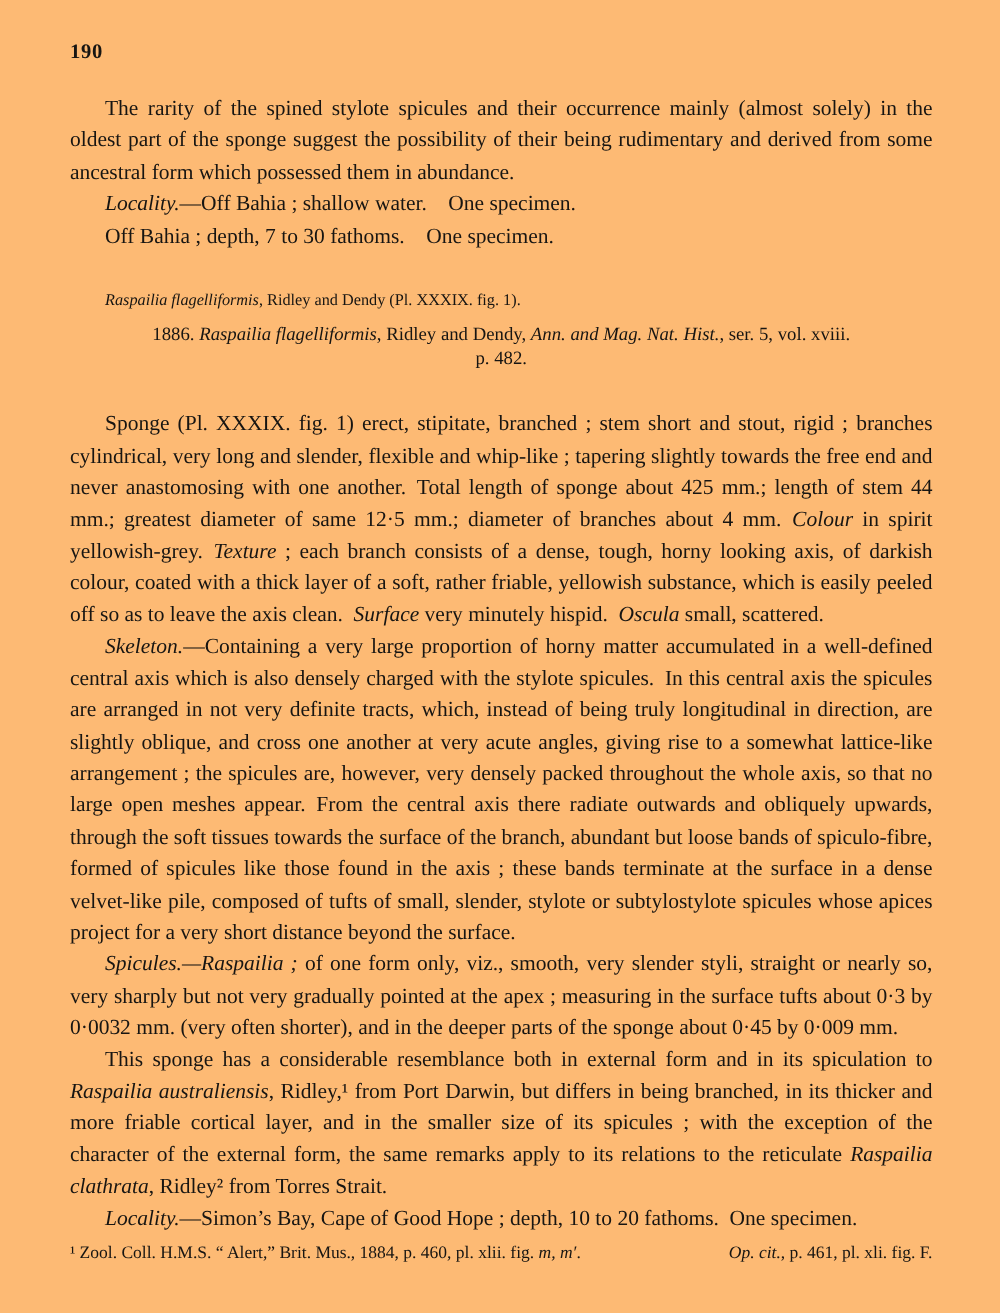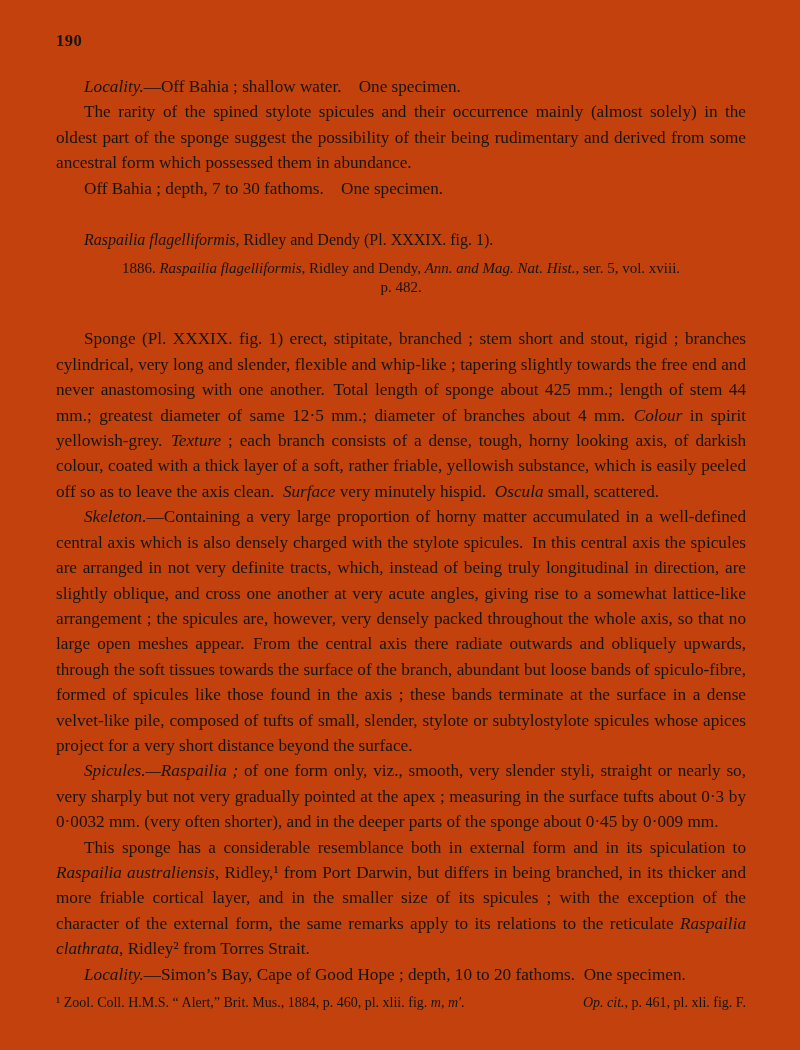--- a/index.html
+++ b/index.html
@@ -6,21 +6,21 @@
     margin: 0;
     padding: 0;
     background: #fbfaf7;
   }
   .page {
     position: relative;
     width: 800px;
     height: 1050px;
     box-sizing: border-box;
     padding: 30px 54px 0 56px;
-    background: #c2410c;
+    background: #fdba74;
     color: #171512;
     font-family: "Liberation Serif", "DejaVu Serif", serif;
     overflow: hidden;
   }
   .hdr {
     position: relative;
     text-align: center;
     height: 24px;
     margin-bottom: 20px;
   }
@@ -41,21 +41,21 @@
   .blk {
     margin: 0;
     text-align: justify;
     font-size: 17.2px;
     line-height: 25.4px;
   }
   .blk.indent { text-indent: 28px; }
   .it { font-style: italic; }
   .species-heading {
     text-align: left;
-    font-size: 16px;
+    font-size: 13px;
   }
   .paragraph + .species-heading { margin-top: 26px; }
   .citation {
     text-align: center;
     text-indent: 0;
     font-size: 15px;
     line-height: 18.5px;
     padding: 0 30px;
   }
   .species-heading + .citation { margin-top: 7px; }
@@ -73,22 +73,22 @@
 </head>
 <body>
 
 <div class="page">
 
   <div class="hdr">
     <span class="pgnum">190</span>
   </div>
 
   <div id="text-blocks">
+      <p class="blk paragraph indent"><span>The rarity of the spined stylote spicules and their occurrence mainly (almost solely) in the oldest part of the sponge suggest the possibility of their being rudimentary and derived from some ancestral form which possessed them in abundance.</span></p>
       <p class="blk paragraph indent"><span class="it">Locality.</span><span>—Off Bahia ; shallow water. One specimen.</span></p>
-      <p class="blk paragraph indent"><span>The rarity of the spined stylote spicules and their occurrence mainly (almost solely) in the oldest part of the sponge suggest the possibility of their being rudimentary and derived from some ancestral form which possessed them in abundance.</span></p>
       <p class="blk paragraph indent"><span>Off Bahia ; depth, 7 to 30 fathoms. One specimen.</span></p>
       <p class="blk species-heading indent"><span class="it">Raspailia flagelliformis</span><span>, Ridley and Dendy (Pl. XXXIX. fig. 1).</span></p>
       <p class="blk citation"><span>1886. </span><span class="it">Raspailia flagelliformis</span><span>, Ridley and Dendy, </span><span class="it">Ann. and Mag. Nat. Hist.</span><span>, ser. 5, vol. xviii.</span></p>
       <p class="blk citation"><span>p. 482.</span></p>
       <p class="blk paragraph indent"><span>Sponge (Pl. XXXIX. fig. 1) erect, stipitate, branched ; stem short and stout, rigid ; branches cylindrical, very long and slender, flexible and whip-like ; tapering slightly towards the free end and never anastomosing with one another. Total length of sponge about 425 mm.; length of stem 44 mm.; greatest diameter of same 12·5 mm.; diameter of branches about 4 mm. </span><span class="it">Colour</span><span> in spirit yellowish-grey. </span><span class="it">Texture</span><span> ; each branch consists of a dense, tough, horny looking axis, of darkish colour, coated with a thick layer of a soft, rather friable, yellowish substance, which is easily peeled off so as to leave the axis clean. </span><span class="it">Surface</span><span> very minutely hispid. </span><span class="it">Oscula</span><span> small, scattered.</span></p>
       <p class="blk paragraph indent"><span class="it">Skeleton.</span><span>—Containing a very large proportion of horny matter accumulated in a well-defined central axis which is also densely charged with the stylote spicules. In this central axis the spicules are arranged in not very definite tracts, which, instead of being truly longitudinal in direction, are slightly oblique, and cross one another at very acute angles, giving rise to a somewhat lattice-like arrangement ; the spicules are, however, very densely packed throughout the whole axis, so that no large open meshes appear. From the central axis there radiate outwards and obliquely upwards, through the soft tissues towards the surface of the branch, abundant but loose bands of spiculo-fibre, formed of spicules like those found in the axis ; these bands terminate at the surface in a dense velvet-like pile, composed of tufts of small, slender, stylote or subtylostylote spicules whose apices project for a very short distance beyond the surface.</span></p>
       <p class="blk paragraph indent"><span class="it">Spicules.—Raspailia ;</span><span> of one form only, viz., smooth, very slender styli, straight or nearly so, very sharply but not very gradually pointed at the apex ; measuring in the surface tufts about 0·3 by 0·0032 mm. (very often shorter), and in the deeper parts of the sponge about 0·45 by 0·009 mm.</span></p>
       <p class="blk paragraph indent"><span>This sponge has a considerable resemblance both in external form and in its spiculation to </span><span class="it">Raspailia australiensis</span><span>, Ridley,¹ from Port Darwin, but differs in being branched, in its thicker and more friable cortical layer, and in the smaller size of its spicules ; with the exception of the character of the external form, the same remarks apply to its relations to the reticulate </span><span class="it">Raspailia clathrata</span><span>, Ridley² from Torres Strait.</span></p>
       <p class="blk paragraph indent"><span class="it">Locality.</span><span>—Simon’s Bay, Cape of Good Hope ; depth, 10 to 20 fathoms. One specimen.</span></p>
     </div>

